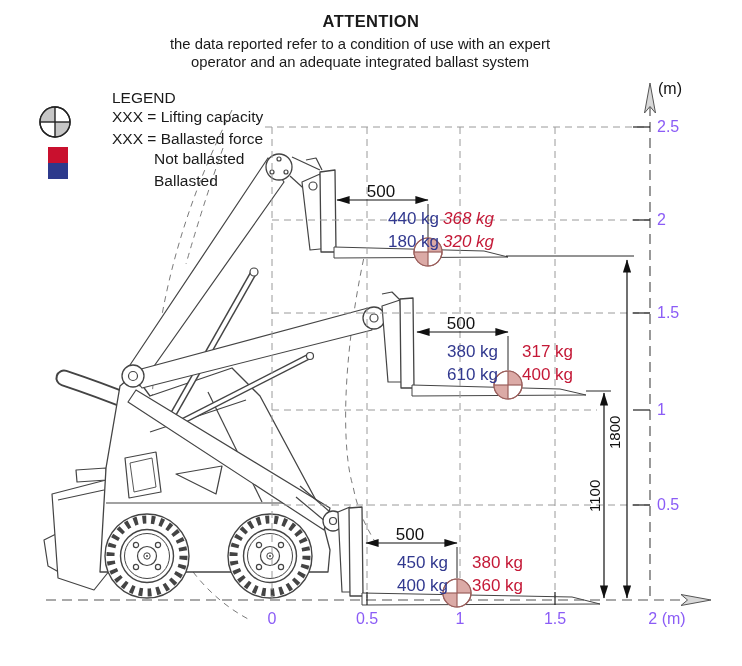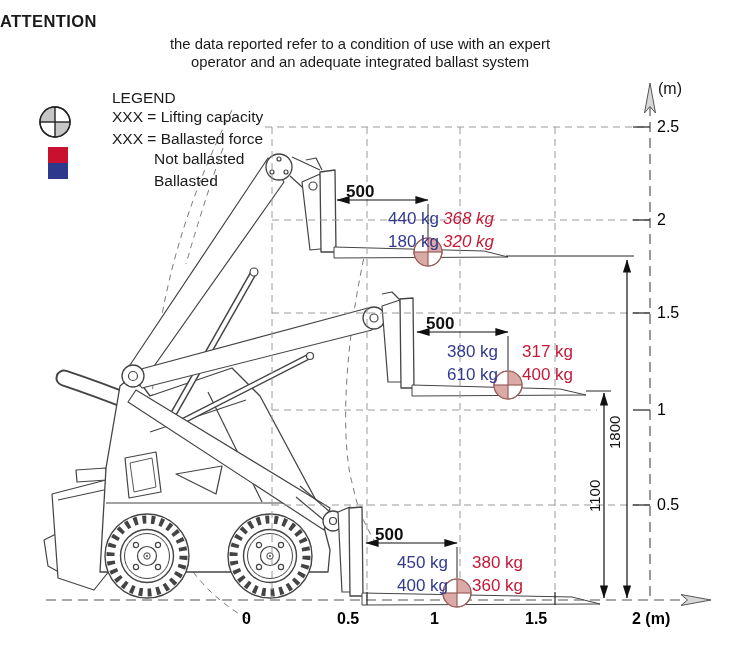--- a/index.html
+++ b/index.html
@@ -1,31 +1,31 @@
 <!DOCTYPE html>
 <html><head>
 <meta charset="utf-8">
 <style>
   html,body{margin:0;padding:0;background:#fff;}
   .stage{position:relative;width:742px;height:666px;background:#fff;overflow:hidden;
          font-family:"Liberation Sans",sans-serif;color:#1a1a1a;}
   .stage svg{position:absolute;left:0;top:0;}
   .lbl{position:absolute;white-space:nowrap;z-index:3;}
-  .title{width:742px;font-weight:bold;font-size:16.5px;letter-spacing:.4px;}
+  .title{width:742px;text-align:center;font-weight:bold;font-size:16.5px;letter-spacing:.4px;}
   .subtitle{width:720px;text-align:center;font-size:14.8px;}
   .legend-txt{font-size:15.5px;margin-left:40px;}
   .dimlbl{font-size:17px;color:#111;}
   .val{font-size:17px;line-height:23px;}
   .val-blue{color:#32398f;}
   .val-red{color:#c41937;}
-  .tick{font-size:16px;color:#000000;}
+  .tick{font-size:16px;color:#8b5cf6;}
   .unit{font-size:16px;color:#111;}
   .vdim{font-size:15px;color:#111;transform:rotate(-90deg);transform-origin:0 0;}
   .swatch{position:absolute;width:20px;height:16px;z-index:3;}
-  .ctr{text-align:left;font-weight:bold;}
+  .ctr{text-align:center;}
 </style>
 </head>
 <body>
 
 <div class="stage">
 
   <svg width="742" height="666" viewBox="0 0 742 666">
     <defs>
       <marker id="arr" markerWidth="12" markerHeight="9" refX="10.5" refY="4" orient="auto-start-reverse">
         <path d="M0,0.6 L11,4 L0,7.4 Z" fill="#111"></path>

